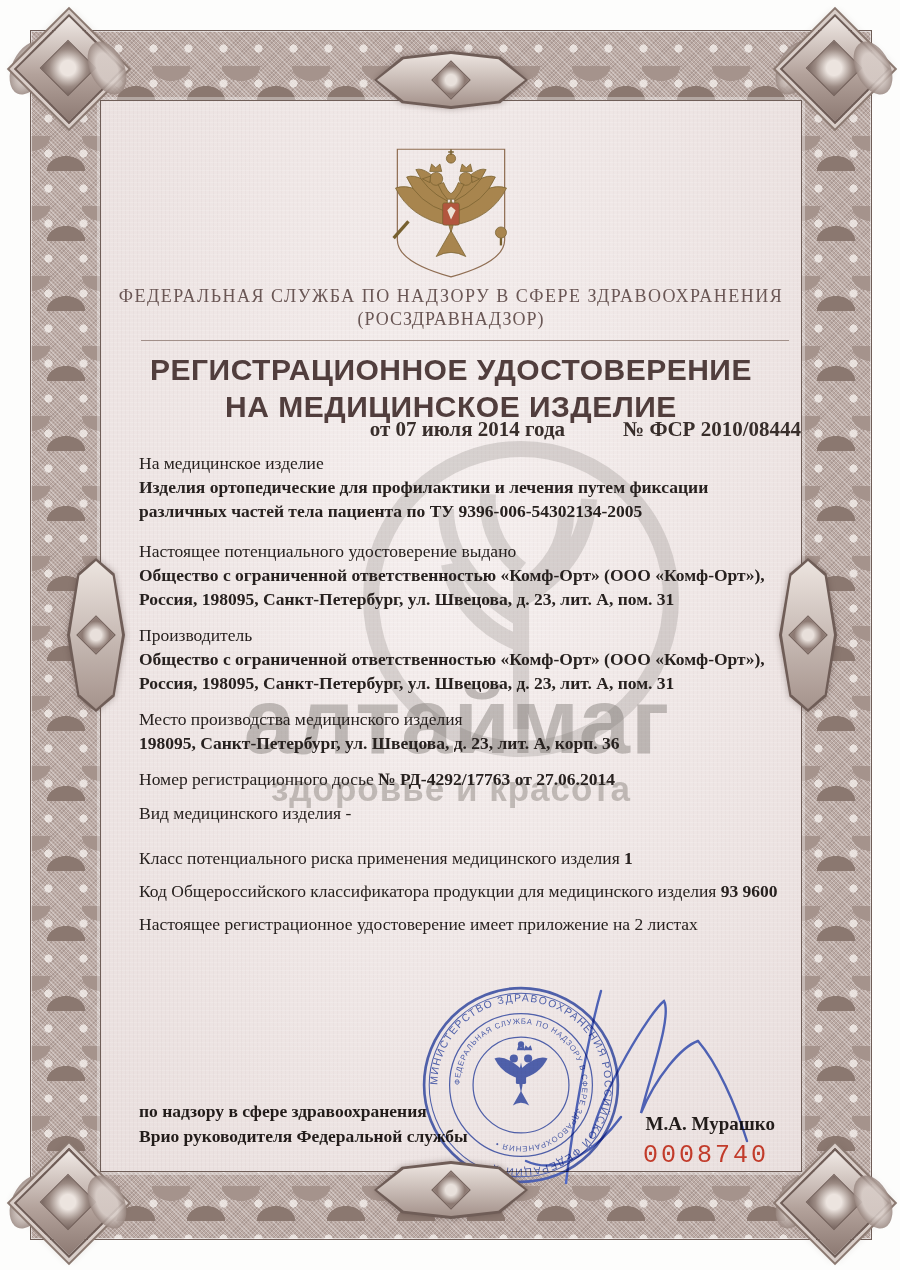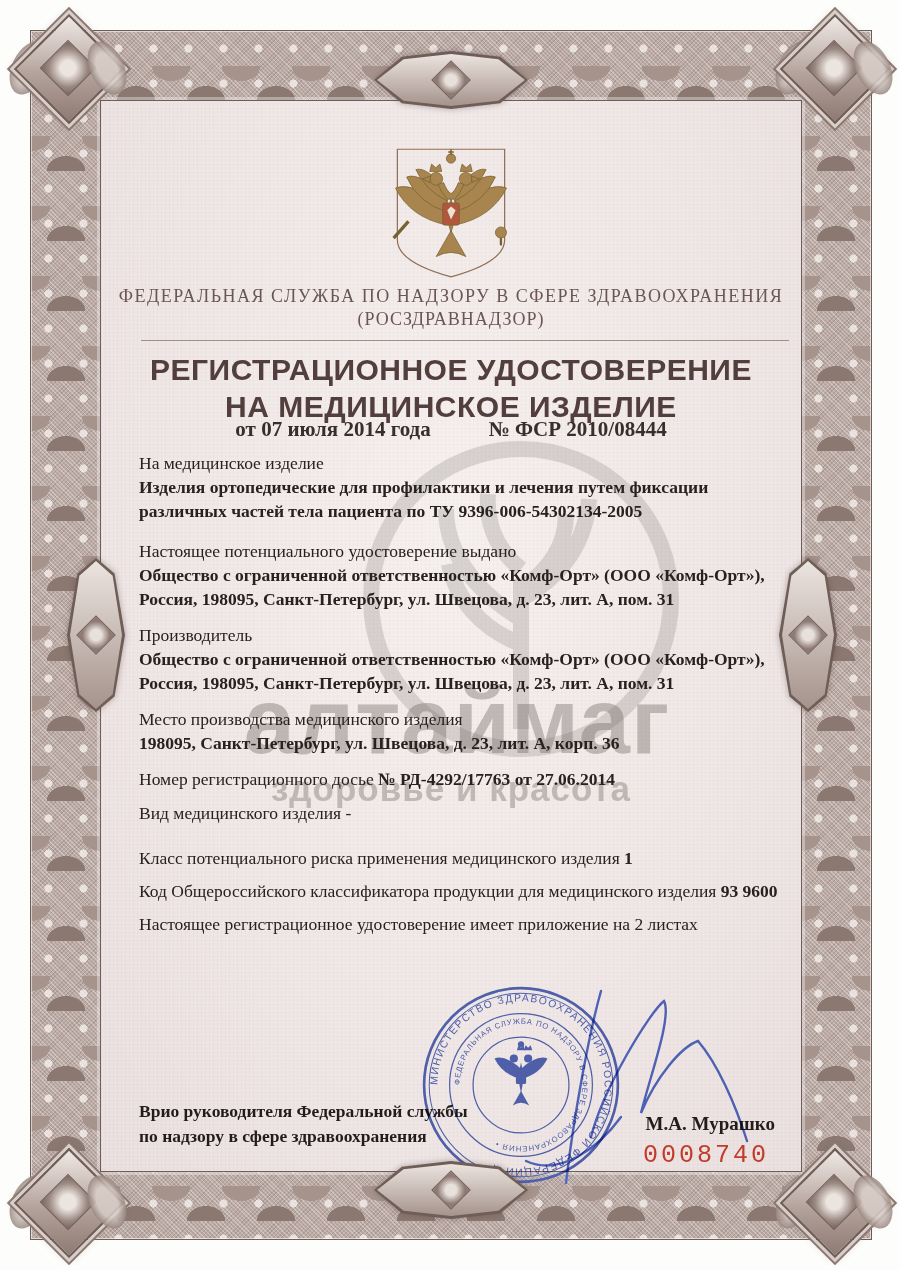--- a/index.html
+++ b/index.html
@@ -64,21 +64,21 @@
   
   .emblem{position:absolute;left:calc(50% - 74px);top:40px;z-index:2;}
   
   .authority{position:absolute;left:0;right:0;top:184px;text-align:center;z-index:2;
     color:#6a5755;font-size:18px;letter-spacing:1.5px;line-height:23px;}
   .authority .l2{letter-spacing:1px;}
   .rule{position:absolute;left:40px;right:12px;top:239px;border-top:1px solid #a2908a;z-index:2;}
   .doc-title{position:absolute;left:0;right:0;top:250px;text-align:center;z-index:2;
     font-family:"Liberation Sans",sans-serif;font-weight:700;font-size:30px;line-height:37px;
     color:#513e3d;letter-spacing:.5px;}
-  .issue-row{position:absolute;left:0;right:0;top:316px;text-align:center;z-index:2;
+  .issue-row{position:absolute;left:0;right:0;top:316px;text-align:right;z-index:2;
     font-weight:700;font-size:21px;color:#382e2b;}
   .issue-row .gap{display:inline-block;width:58px;}
   
   .content{position:absolute;left:38px;top:350px;width:656px;z-index:2;
     font-size:17.5px;line-height:24px;color:#27211f;}
   .sec{margin-bottom:12px;}
   .sec .lbl{font-weight:400;}
   .sec .val{font-weight:700;}
   .sec.first{margin-bottom:16px;}
   .inline-line{margin-bottom:10px;}
@@ -218,22 +218,22 @@
       <div class="inline-line mb9">
         <span>Класс потенциального риска применения медицинского изделия </span><b>1</b>
       </div>
       <div class="inline-line mb9">
         <span>Код Общероссийского классификатора продукции для медицинского изделия </span><b>93 9600</b>
       </div>
       <div class="inline-line">Настоящее регистрационное удостоверение имеет приложение на 2 листах</div>
     </div>
 
     <div class="signer">
+      <div>по надзору в сфере здравоохранения</div>
       <div>Врио руководителя Федеральной службы</div>
-      <div>по надзору в сфере здравоохранения</div>
     </div>
     <div class="signer-name">М.А. Мурашко</div>
     <div class="serial">0008740</div>
 
     <svg class="stamp" width="204" height="204" viewBox="0 0 200 200">
       <defs>
         <path id="ringOut" d="M 18,100 a 82,82 0 1 1 164,0 a 82,82 0 1 1 -164,0"></path>
         <path id="ringIn" d="M 40,100 a 60,60 0 1 1 120,0 a 60,60 0 1 1 -120,0"></path>
       </defs>
       <g stroke="#3c55b4" fill="none">

